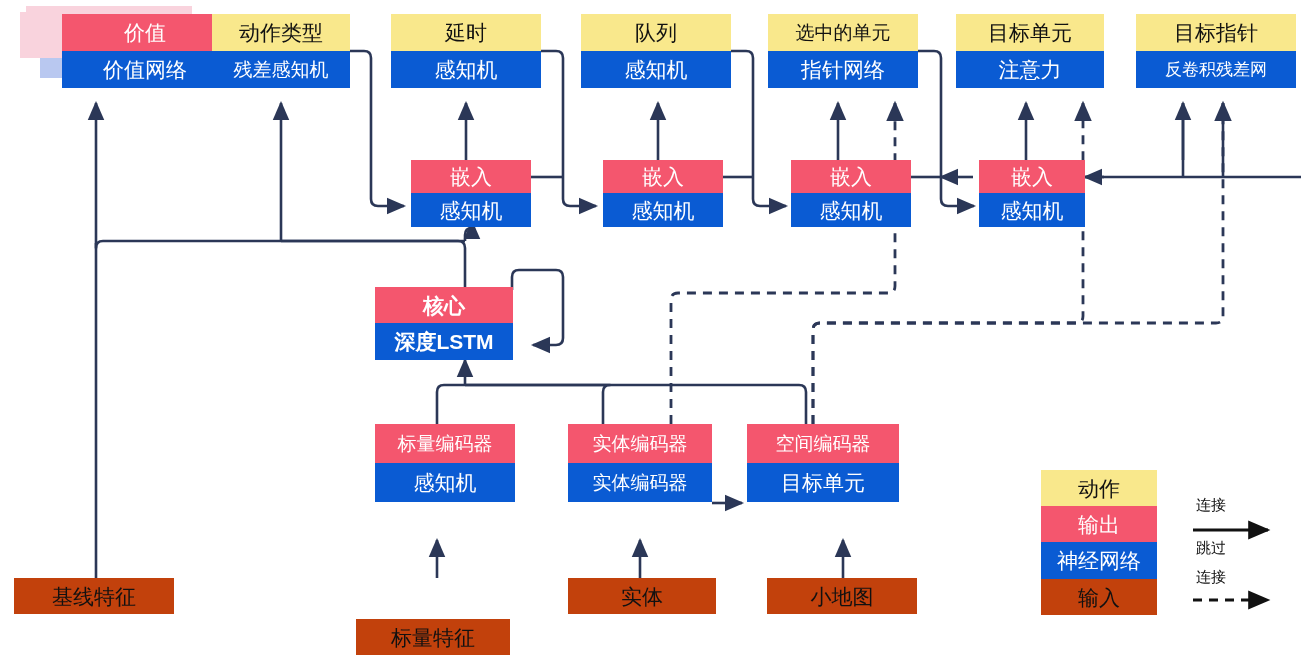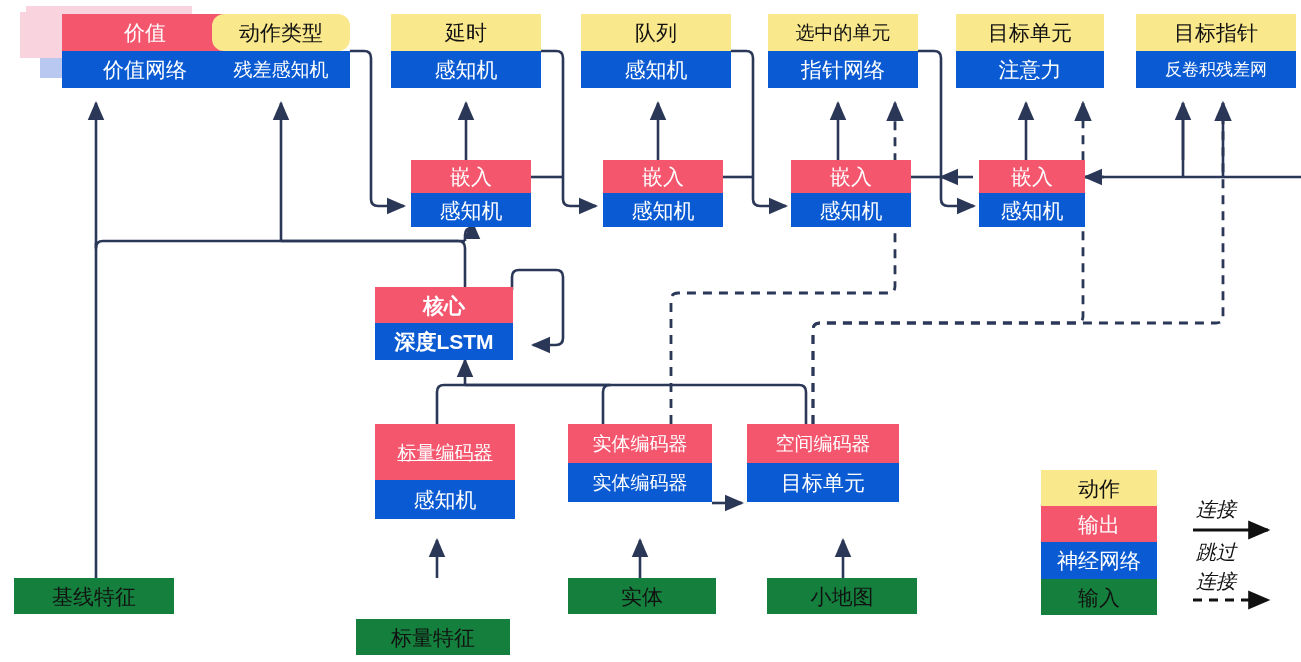--- a/index.html
+++ b/index.html
@@ -7,25 +7,25 @@
   #stage{position:relative;width:1301px;height:662px;overflow:hidden;background:#fff;}
   svg#wires{position:absolute;left:0;top:0;width:1301px;height:662px;}
   .node{position:absolute;box-sizing:border-box;}
   .band{display:flex;align-items:center;justify-content:center;box-sizing:border-box;
         font-size:21px;line-height:1;white-space:nowrap;letter-spacing:0px;}
   .band.small{font-size:19px;}
   .band.tiny{font-size:17px;}
   .act{background:#f9e88c;color:#111;}
   .out{background:#f4566e;color:#fff;}
   .net{background:#0a5bd3;color:#fff;}
-  .inp{background:#15803d;color:#111;}
+  .inp{background:#c2410c;color:#111;}
   .ghost{position:absolute;}
   .g1{background:#f9d3dd;}
   .g2{background:#b9c8f0;}
-  .legend-label{position:absolute;font-size:20px;color:#111;white-space:nowrap;font-style:italic;}
+  .legend-label{position:absolute;font-size:15px;color:#111;white-space:nowrap;}
 </style>
 </head>
 <body>
 
 <div id="stage">
 
   <svg id="wires" viewBox="0 0 1301 662">
     <defs>
       <marker id="ah" markerWidth="9" markerHeight="9" refX="6.6" refY="3.6" orient="auto" markerUnits="strokeWidth">
         <path d="M0,0.4 L7.4,3.6 L0,6.8 z" fill="#2b3757"></path>
@@ -106,21 +106,21 @@
 
   <div class="ghost g1" style="left:26px;top:6px;width:166px;height:46px;"></div>
   <div class="ghost g2" style="left:40px;top:26px;width:166px;height:52px;"></div>
   <div class="ghost g1" style="left:20px;top:12px;width:166px;height:46px;"></div>
   <div class="node" style="left:14px;top:14px;width:166px;height:74px;margin-left:48px;">
     <div class="band out" style="height:37px;">价值</div>
     <div class="band net" style="height:37px;">价值网络</div>
   </div>
 
   <div class="node" style="left:212px;top:14px;width:138px;height:74px;">
-    <div class="band act" style="height:37px;border-radius:12px;">动作类型</div>
+    <div class="band act" style="height:37px;">动作类型</div>
     <div class="band net small" style="height:37px;">残差感知机</div>
   </div>
 
   <div class="node" style="left:391px;top:14px;width:150px;height:74px;">
     <div class="band act" style="height:37px;">延时</div>
     <div class="band net" style="height:37px;">感知机</div>
   </div>
 
   <div class="node" style="left:581px;top:14px;width:150px;height:74px;">
     <div class="band act" style="height:37px;">队列</div>
@@ -158,21 +158,21 @@
     <div class="band out" style="height:33px;">嵌入</div>
     <div class="band net" style="height:34px;">感知机</div>
   </div>
 
   <div class="node" style="left:375px;top:287px;width:138px;height:73px;font-weight:bold;">
     <div class="band out" style="height:36px;">核心</div>
     <div class="band net" style="height:37px;">深度LSTM</div>
   </div>
 
   <div class="node" style="left:375px;top:424px;width:140px;height:78px;">
-    <div class="band out small" style="height:56px;text-decoration:underline;">标量编码器</div>
+    <div class="band out small" style="height:39px;">标量编码器</div>
     <div class="band net" style="height:39px;">感知机</div>
   </div>
   <div class="node" style="left:568px;top:424px;width:144px;height:78px;">
     <div class="band out small" style="height:39px;">实体编码器</div>
     <div class="band net small" style="height:39px;">实体编码器</div>
   </div>
   <div class="node" style="left:747px;top:424px;width:152px;height:78px;">
     <div class="band out small" style="height:39px;">空间编码器</div>
     <div class="band net" style="height:39px;">目标单元</div>
   </div>

